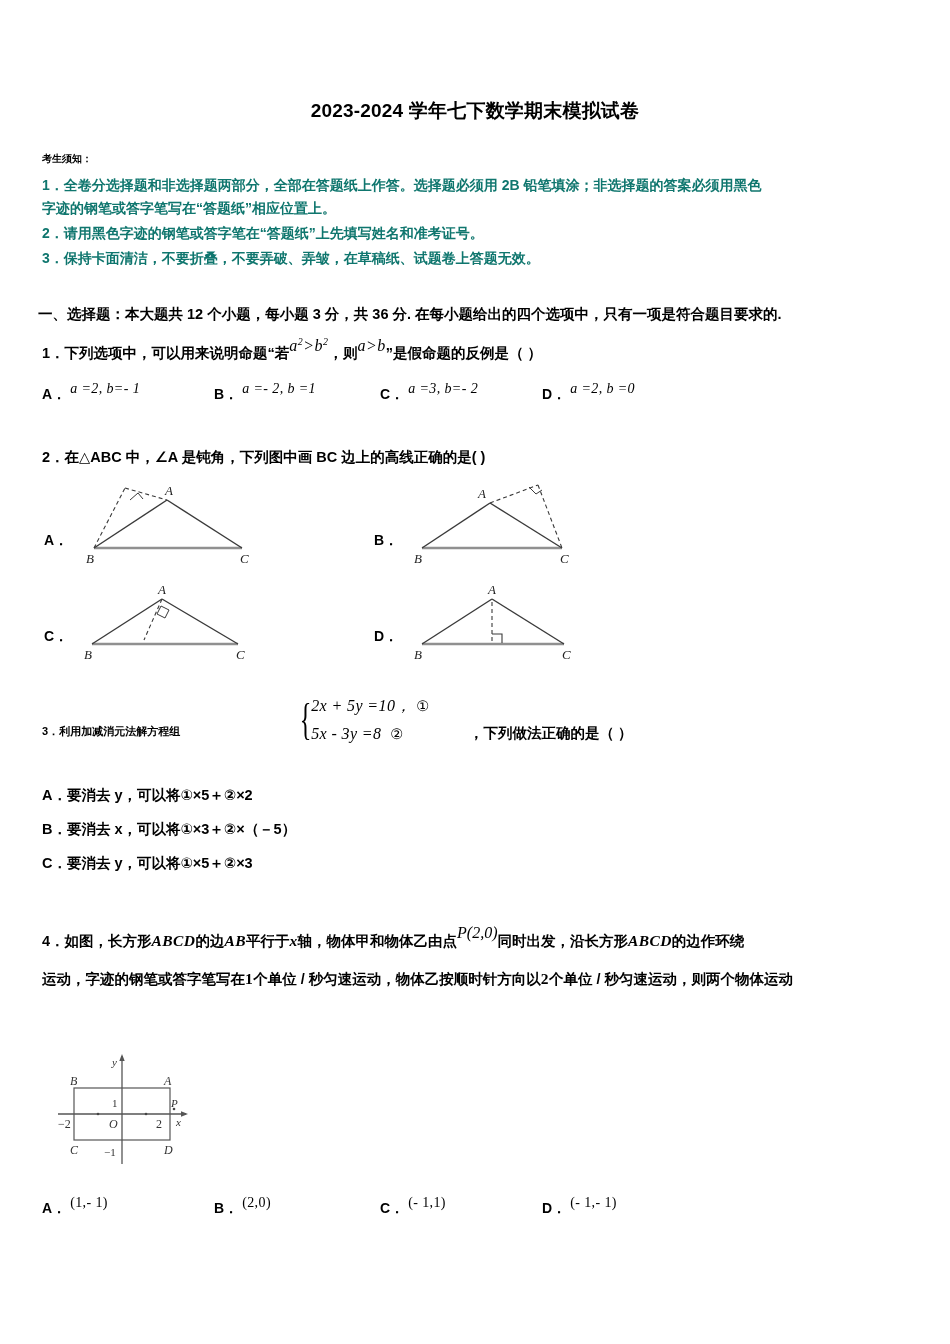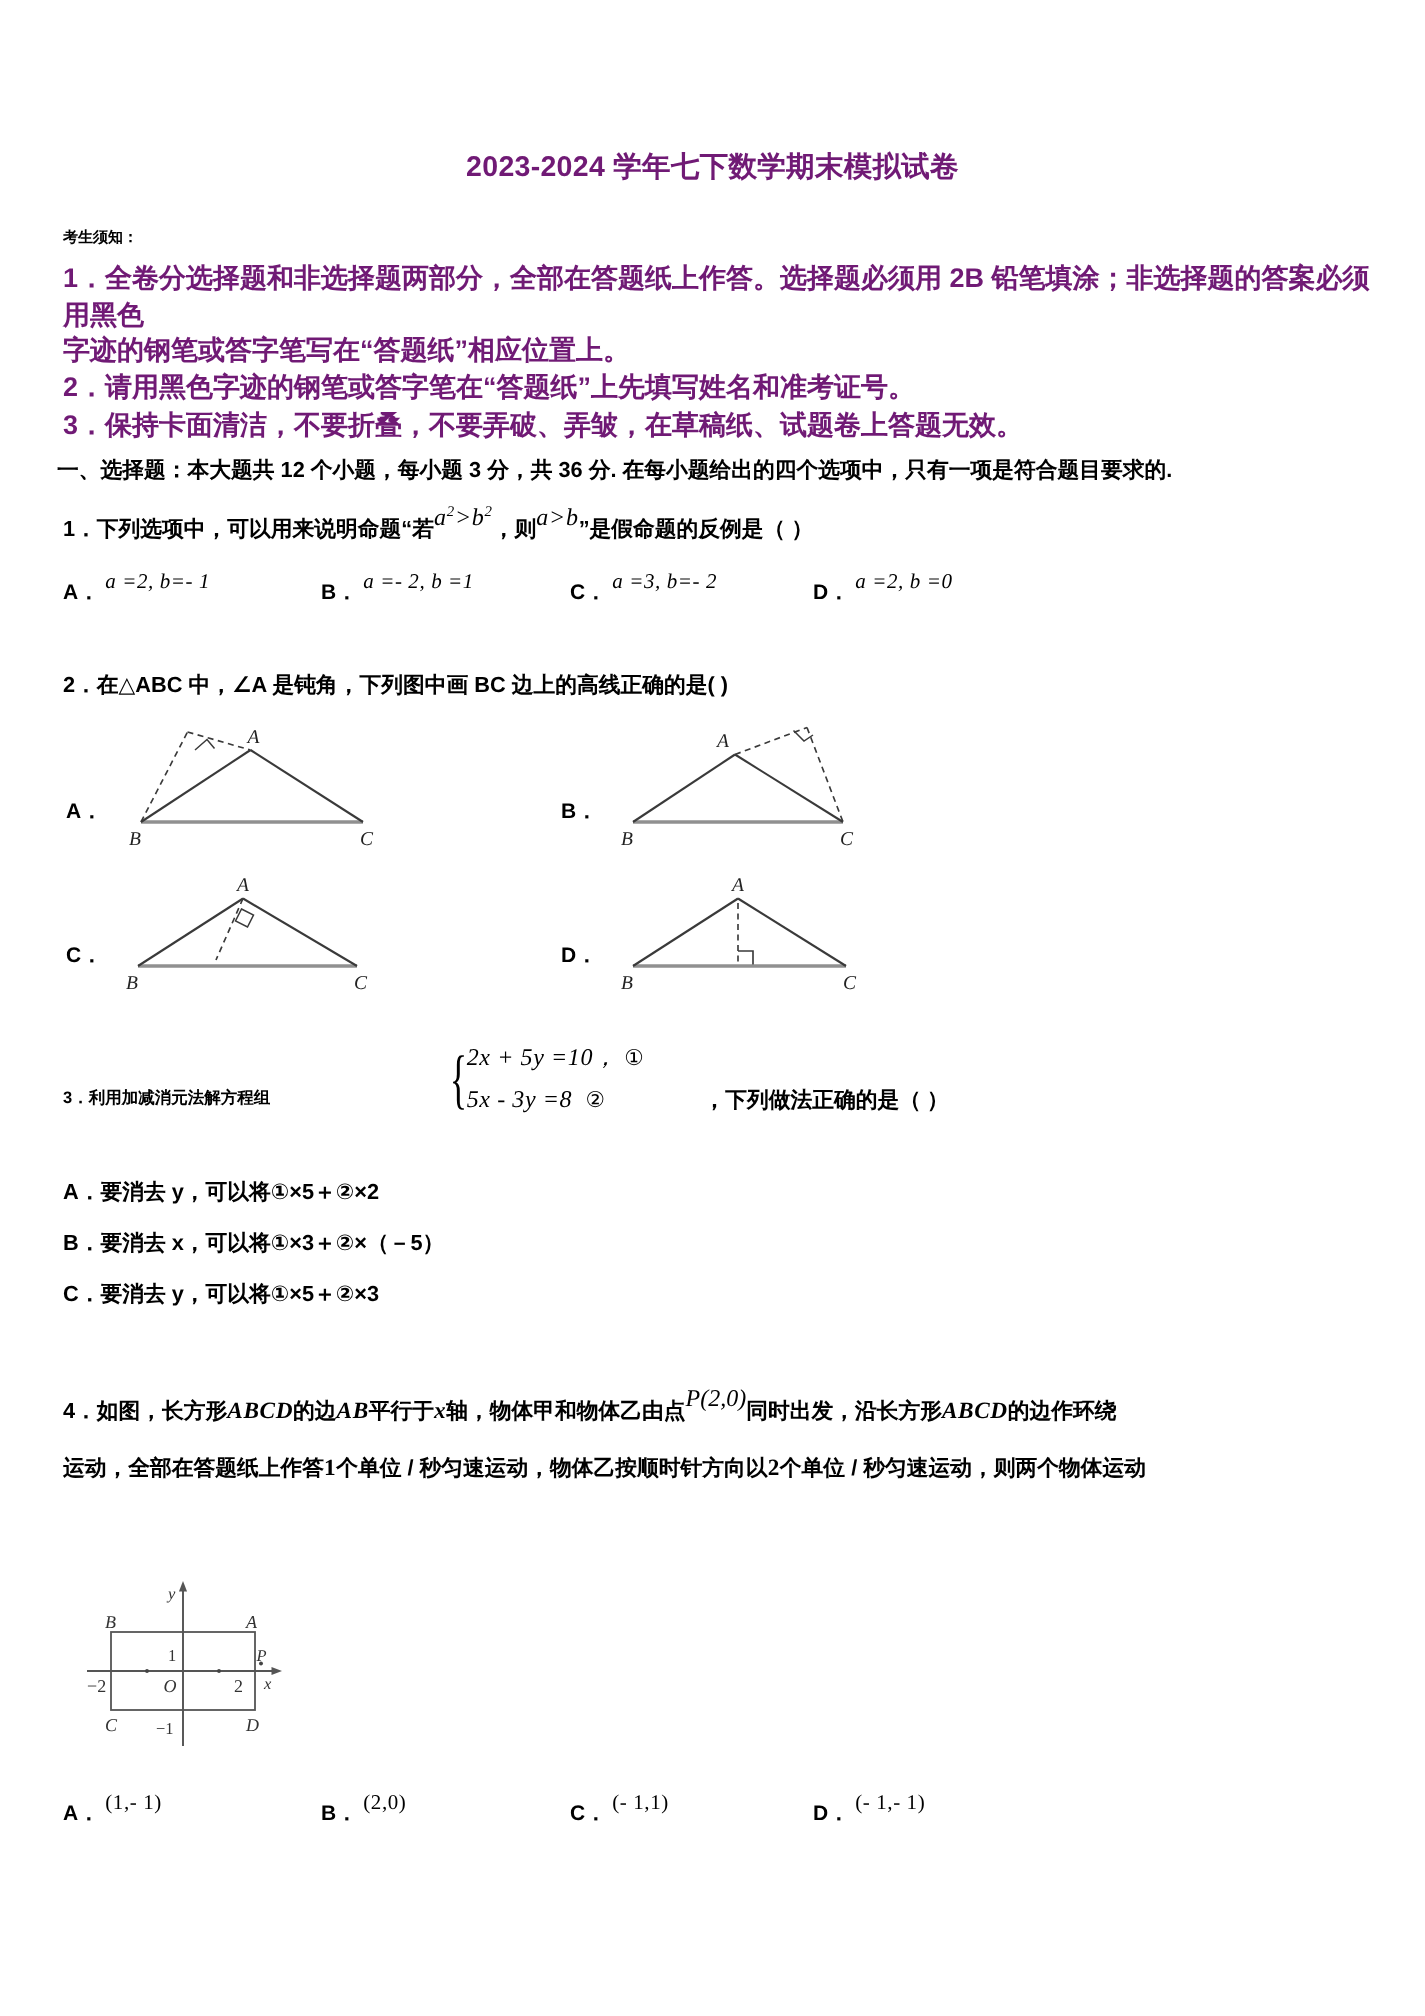--- a/index.html
+++ b/index.html
@@ -24,41 +24,41 @@
   }
   .doc-title {
     position: absolute;
     left: 0; right: 0;
     top: 98px;
     text-align: center;
     font-family: "Liberation Sans", "DejaVu Sans", sans-serif;
     font-weight: bold;
     font-size: 19px;
     letter-spacing: 0.2px;
-    color: #701a75;
+    color: #000000;
   }
   .notes {
     position: absolute;
     left: 42px;
     top: 148px;
     width: 880px;
   }
   .notes-head {
     font-family: "Liberation Sans", "DejaVu Sans", sans-serif;
     font-weight: bold;
     font-size: 10px;
     line-height: 22px;
     margin-bottom: 3px;
   }
   .note-line {
     font-family: "Liberation Sans", "DejaVu Sans", sans-serif;
     font-weight: bold;
-    font-size: 18px;
+    font-size: 14px;
     line-height: 25px;
-    color: #701a75;
+    color: #0f766e;
   }
   .note-line.cont {
     margin-top: -2px;
   }
   .section-head {
     position: absolute;
     left: 38px;
     top: 303px;
     width: 890px;
     font-family: "Liberation Sans", "DejaVu Sans", sans-serif;
@@ -347,21 +347,21 @@
   </div>
 
   <div class="q3-opts">
     <div class="q3-opt">A．要消去 y，可以将①×5＋②×2</div>
     <div class="q3-opt">B．要消去 x，可以将①×3＋②×（－5）</div>
     <div class="q3-opt">C．要消去 y，可以将①×5＋②×3</div>
   </div>
 
   <div class="q4">
     <div class="l"><span>4．</span><span>如图，长方形</span><span class="it">ABCD</span><span>的边</span><span class="it">AB</span><span>平行于</span><span class="it">x</span><span>轴，物体甲和物体乙由点</span><span class="sup-exp">P(2,0)</span><span>同时出发，沿长方形</span><span class="it">ABCD</span><span>的边作环绕</span></div>
-    <div class="l"><span>运动，全部在答题纸上作答</span><span class="it rmn">1</span><span>个单位 / 秒匀速运动，物体乙按顺时针方向以</span><span class="it rmn">2</span><span>个单位 / 秒匀速运动，则两个物体运动</span></div>
+    <div class="l"><span>运动，字迹的钢笔或答字笔写在</span><span class="it rmn">1</span><span>个单位 / 秒匀速运动，物体乙按顺时针方向以</span><span class="it rmn">2</span><span>个单位 / 秒匀速运动，则两个物体运动</span></div>
   </div>
 
   <div class="grid-fig">
     <svg width="140" height="115" viewBox="0 0 140 115">
 
       <line x1="70" y1="4" x2="70" y2="112" stroke="#555" stroke-width="1.3"></line>
       <polygon points="70,2 67.3,9 72.7,9" fill="#555"></polygon>
 
       <line x1="6" y1="62" x2="134" y2="62" stroke="#555" stroke-width="1.3"></line>
       <polygon points="136,62 129,59.3 129,64.7" fill="#555"></polygon>

